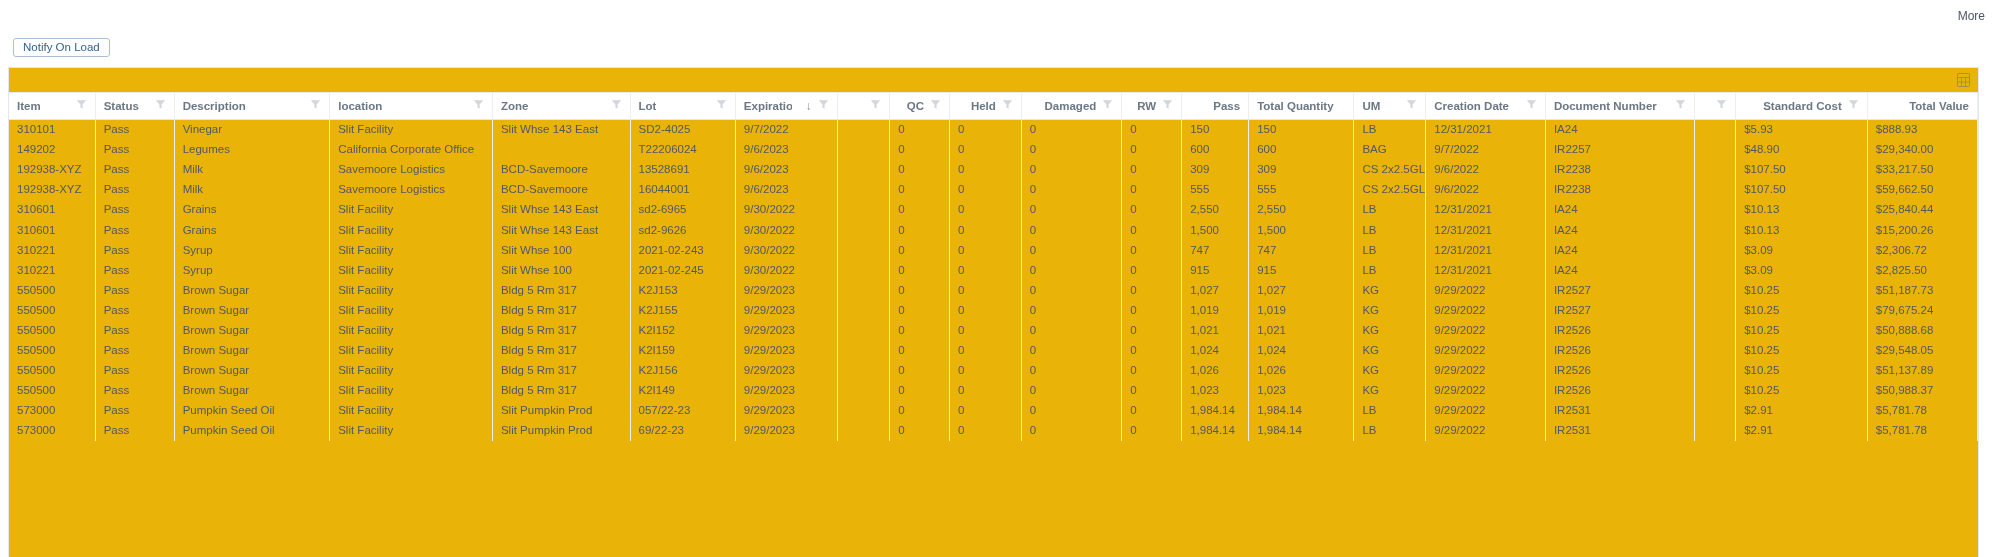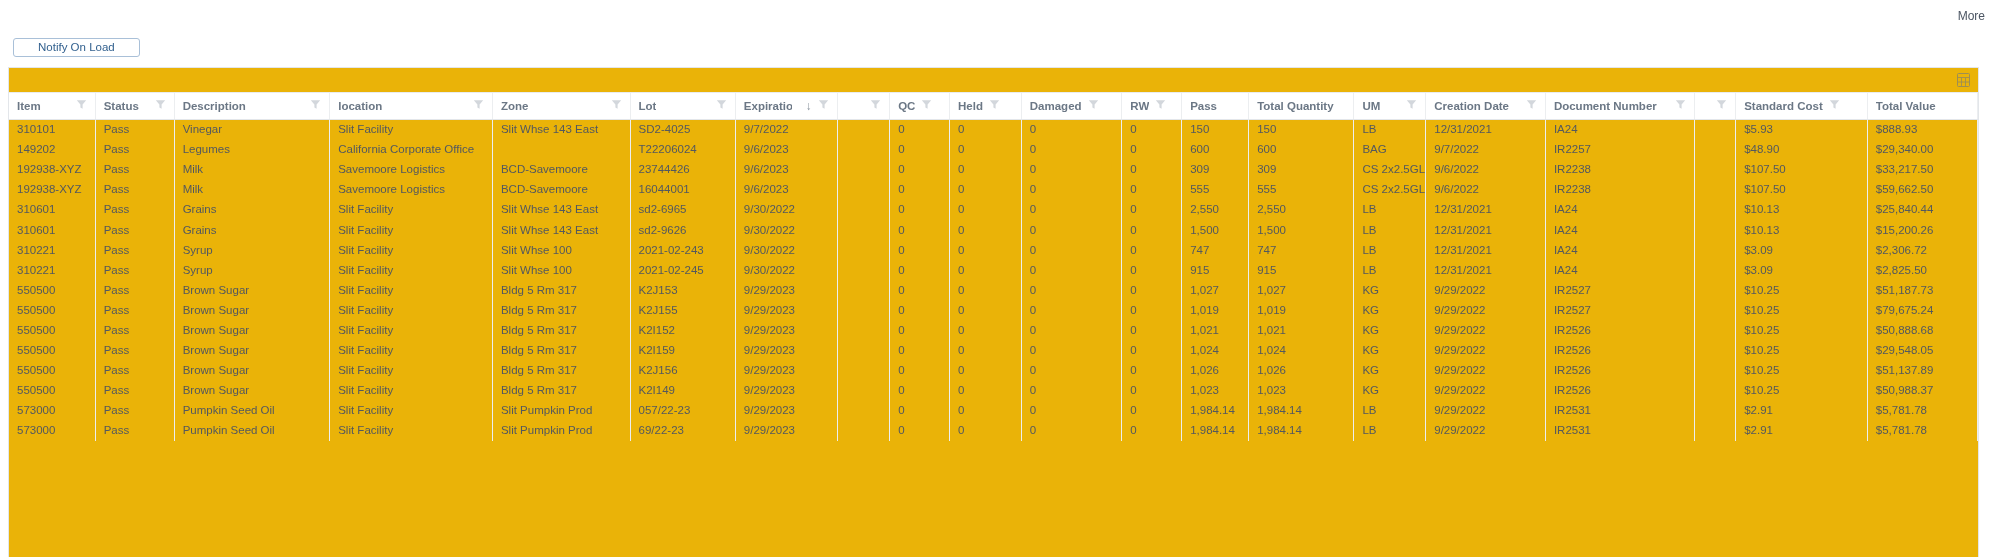--- a/index.html
+++ b/index.html
@@ -17,21 +17,21 @@
     position: absolute; left: 14px; top: 4px;
     font-size: 18px; font-weight: bold; color: #3d4f66;
     letter-spacing: -0.2px;
   }
   .more-link {
     position: absolute; right: 14px; top: 9px;
     font-size: 12px; color: #4b5563; padding-left: 7px;
   }
   .notify-btn {
     position: absolute; left: 13px; top: 38px;
-    height: 19px; padding: 0 24px;
+    height: 19px; padding: 0 9px;
     display: flex; align-items: center;
     border: 1px solid #a9c0d8; border-radius: 3px;
     background: #fff; color: #33618f;
     font-size: 11.5px; line-height: 1; cursor: pointer;
     font-family: "Liberation Sans", sans-serif;
   }
 
   
   .grid {
     position: absolute; left: 8px; top: 67px;
@@ -68,21 +68,21 @@
     vertical-align: middle;
     position: relative;
     background: #fff;
   }
   table.dg td { height: 20.1px; vertical-align: middle; color: #53585f; }
   table.dg tr td { border-bottom: none; }
   th.num, td.num { text-align: right; }
   th.last, td.last { border-right: none; }
 
   .th-inner { display: flex; align-items: center; width: 100%; height: 100%; }
-  .th-inner.right { }
+  .th-inner.right { justify-content: flex-end; }
   .th-label { flex: 0 1 auto; overflow: hidden; text-overflow: clip; }
   .th-spacer { flex: 1 1 auto; min-width: 4px; }
   .funnel { flex: 0 0 auto; margin-left: 6px; }
   .sort-arrow { flex: 0 0 auto; margin-left: 10px; color:#8b949e; font-size: 12px; line-height: 1; }
 </style>
 </head>
 <body>
 
 <div class="page">
 
@@ -335,21 +335,21 @@
             <td class=""></td>
             <td class="num">$48.90</td>
             <td class="num last">$29,340.00</td>
           </tr>
           <tr>
             <td class="">192938-XYZ</td>
             <td class="">Pass</td>
             <td class="">Milk</td>
             <td class="">Savemoore Logistics</td>
             <td class="">BCD-Savemoore</td>
-            <td class="">23744426</td>
+            <td class="">13528691</td>
             <td class="">9/6/2023</td>
             <td class=""></td>
             <td class="num">0</td>
             <td class="num">0</td>
             <td class="num">0</td>
             <td class="num">0</td>
             <td class="num">309</td>
             <td class="">309</td>
             <td class="">CS 2x2.5GL</td>
             <td class="">9/6/2022</td>

